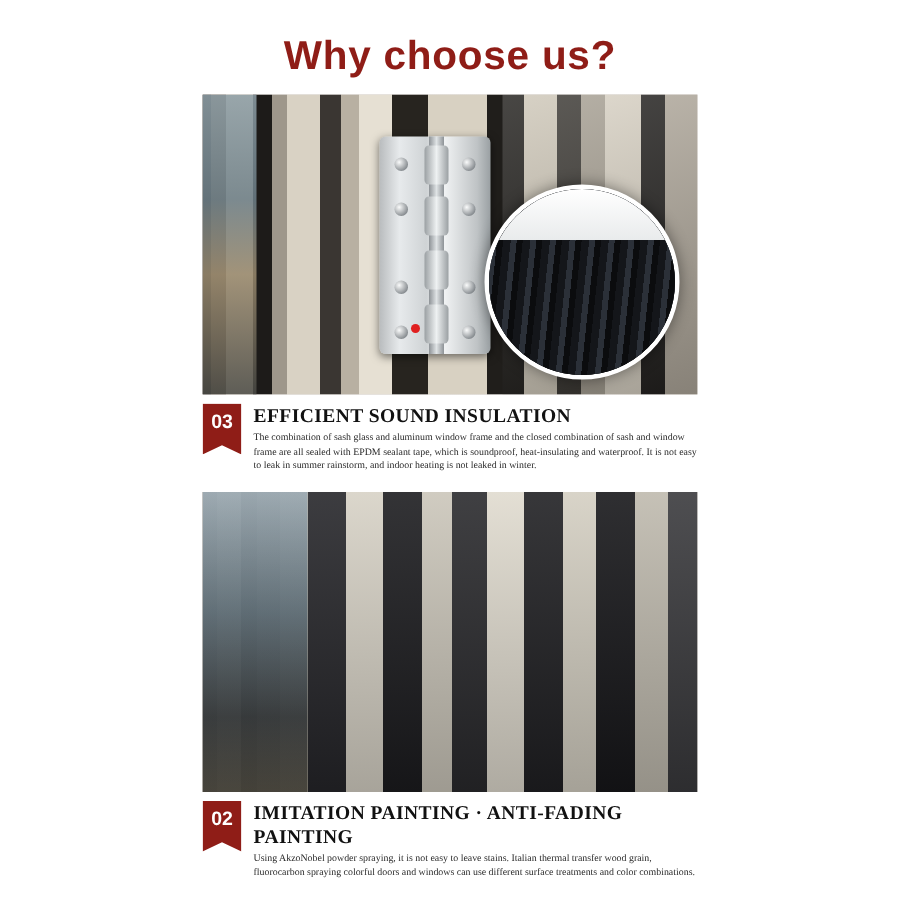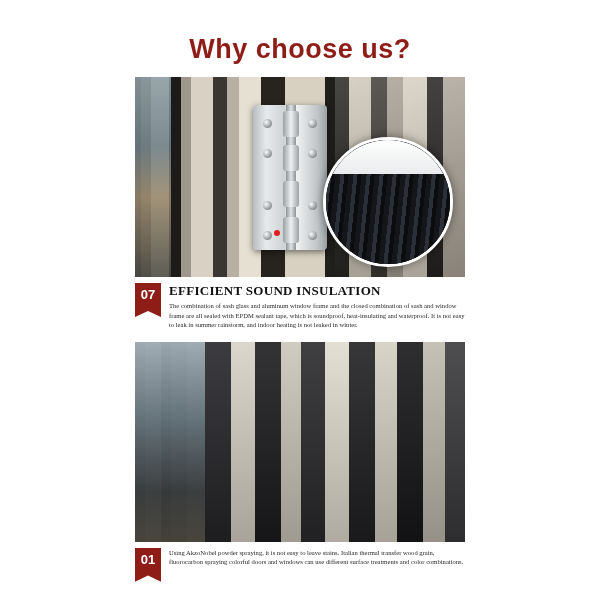--- a/index.html
+++ b/index.html
@@ -19,21 +19,21 @@
     height: 600px;
     background: #ffffff;
   }
   .page-title {
     text-align: center;
     font-family: "Liberation Sans", sans-serif;
     font-weight: bold;
     font-size: 27px;
     color: #8f1d17;
     letter-spacing: 0.5px;
-    margin: 12px;
+    margin: 0;
     padding-top: 22px;
   }
 
   
   .section {
     position: relative;
     width: 600px;
   }
   .photo {
     position: relative;
@@ -230,36 +230,37 @@
       </div>
 
       <div class="p1-circle">
         <div class="p1-circle-inner"></div>
         <div class="p1-circle-top"></div>
       </div>
       <div class="p1-dot"></div>
     </div>
 
     <div class="caption">
-      <div class="badge">07</div>
+      <div class="badge">03</div>
       <div class="cap-body">
         <div class="cap-title">EFFICIENT SOUND INSULATION</div>
         <p class="cap-text">The combination of sash glass and aluminum window frame and the closed combination of sash and window frame are all sealed with EPDM sealant tape, which is soundproof, heat-insulating and waterproof. It is not easy to leak in summer rainstorm, and indoor heating is not leaked in winter.</p>
       </div>
     </div>
   </div>
 
   <div class="section" style="margin-top:12px;">
     <div class="photo photo-2">
       <div class="p2-bg"></div>
       <div class="p2-glass"></div>
       <div class="p2-shade"></div>
     </div>
 
     <div class="caption">
-      <div class="badge">01</div>
+      <div class="badge">02</div>
       <div class="cap-body">
+        <div class="cap-title">IMITATION PAINTING · ANTI-FADING PAINTING</div>
         <p class="cap-text">Using AkzoNobel powder spraying, it is not easy to leave stains. Italian thermal transfer wood grain, fluorocarbon spraying colorful doors and windows can use different surface treatments and color combinations.</p>
       </div>
     </div>
   </div>
 
 </div>
 
 </body></html>

